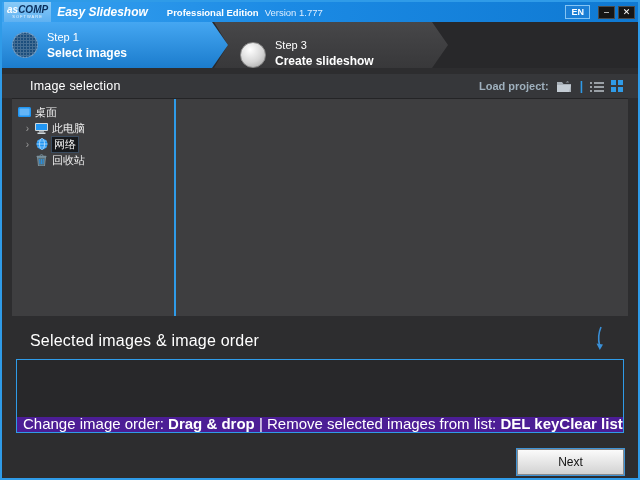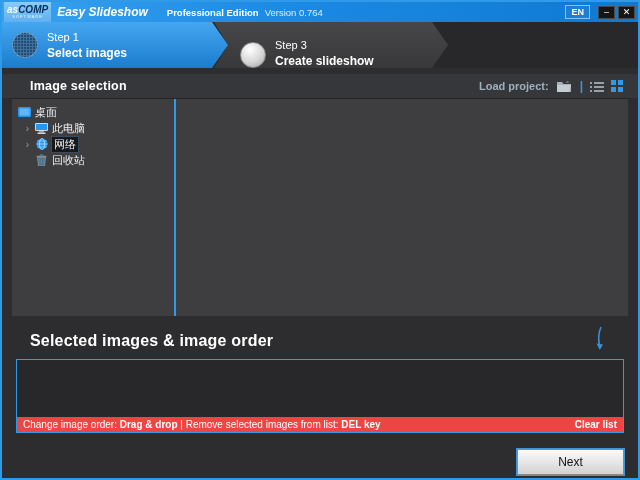--- a/index.html
+++ b/index.html
@@ -86,21 +86,21 @@
   .step-label { font-size:12px; font-weight:bold; }
 
   
   .sec-header {
     height:24px; flex:0 0 24px; margin-top:6px;
     background:#36373a;
     display:flex; align-items:center;
     padding:0 14px 0 28px;
     color:#ffffff; font-size:12.5px;
   }
-  .sec-title { font-weight:bold; letter-spacing:0.2px; }
+  .sec-title { font-weight:normal; letter-spacing:0.2px; }
   .loadproj { margin-left:auto; display:flex; align-items:center; gap:7px; }
   .loadproj-label { color:#9fb0bd; font-size:11px; font-weight:bold; }
   .tool-icon { display:flex; align-items:center; cursor:pointer; }
   .vsep { color:#2f9be8; font-size:12px; font-weight:bold; }
 
   
   .browser {
     height:218px; flex:0 0 218px;
     margin:0 10px; background:#3e3e40;
     border-top:1px solid #242426;
@@ -132,23 +132,23 @@
     color:#3a8fd6; font-size:13px; font-weight:bold; font-style:italic;
     font-family:"DejaVu Serif", serif; letter-spacing:0.5px;
   }
   .selected-box {
     margin:5px 14px 0 14px; height:74px; flex:0 0 74px;
     border:1px solid #2f9be8; background:#28282a;
     display:flex; flex-direction:column;
   }
   .drop-zone { flex:1; }
   .info-bar {
-    height:15px; flex:0 0 15px; background:#ef4444;
-    display:flex; align-items:center; justify-content:space-between;
-    padding:0 6px; color:#fff; font-size:10px; white-space:pre;
+    height:15px; flex:0 0 15px; background:#4c1d95;
+    display:flex; align-items:flex-end; justify-content:space-between;
+    padding:0 6px; color:#fff; font-size:15px; white-space:pre;
   }
   .info-bar b { font-weight:bold; }
   .clear-list { font-weight:bold; cursor:pointer; }
 
   
   .footer { flex:1; display:flex; justify-content:flex-end; align-items:center; padding:16px 14px; }
   .next-btn {
     width:107px; height:26px;
     background:linear-gradient(#fbfbfb,#d2d2d2);
     border:1px solid #8a8a8a;
@@ -164,21 +164,21 @@
 
   <div class="titlebar">
     <div class="logo">
       <div class="logo-row">
         <span class="logo-as">as</span><span class="logo-comp">COMP</span>
       </div>
       <div class="logo-sub">SOFTWARE</div>
     </div>
     <span class="app-title">Easy Slideshow</span>
     <span class="edition">Professional Edition</span>
-    <span class="version">Version 0.764</span>
+    <span class="version">Version 1.777</span>
     <span class="tb-spacer"></span>
     <span class="en-btn">EN</span>
     <span class="winbtn">–</span>
     <span class="winbtn">✕</span>
   </div>
 
   <div class="tabs dots">
     <div class="tab tab-1 dots">
       <div class="circle circle-active"></div>
       <div class="step-text">

